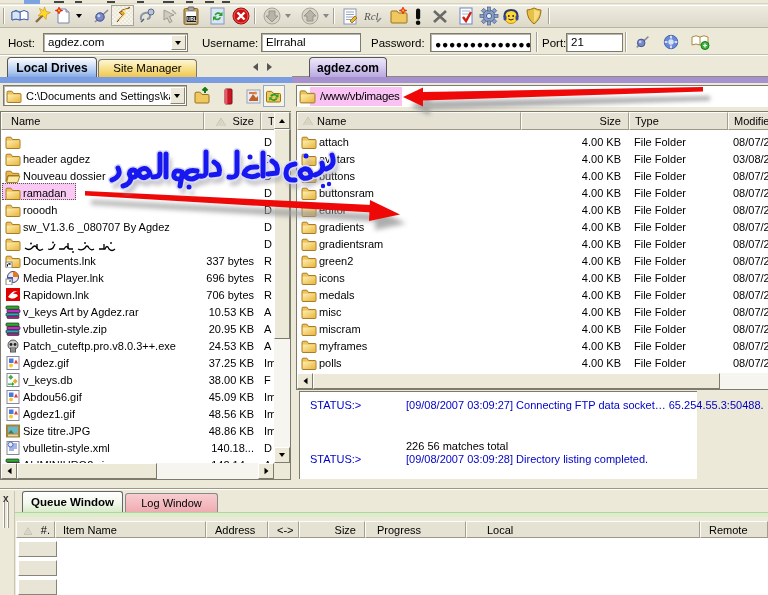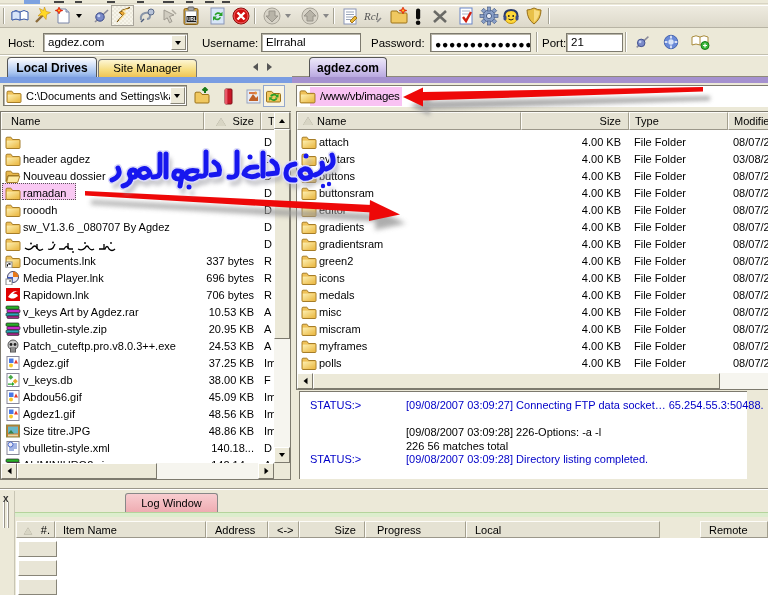--- a/index.html
+++ b/index.html
@@ -539,50 +539,50 @@
   </div>
   <div class="abs sb" style="left:0;top:261px;width:472px;height:16px">
     <div class="sbtn abs" style="left:0;top:0;width:16px;height:16px">
           <div class="tri-l" style="border-right-color:#000;transform:scale(.8)"></div>
         </div>
     <div class="strack abs" style="left:16px;top:0;width:456px;height:16px"></div>
     <div class="sthumb abs" style="left:16px;top:0;width:407px;height:16px"></div>
   </div>
 </div>
 
-<div class="abs" style="left:299px;top:391px;width:448px;height:88px;background:#fff;border-top:1px solid #7d7a6e;border-left:1px solid #7d7a6e;font-size:11px;line-height:16.5px">
+<div class="abs" style="left:299px;top:391px;width:398px;height:88px;background:#fff;border-top:1px solid #7d7a6e;border-left:1px solid #7d7a6e;font-size:11px;line-height:16.5px">
   <div class="abs" style="left:10px;top:5px;color:#0000c8">STATUS:&gt;</div>
   <div class="abs" style="left:106px;top:5px;color:#0000c8;white-space:nowrap">[09/08/2007 03:09:27] Connecting FTP data socket… 65.254.55.3:50488.</div>
-  <div class="abs" style="left:106px;top:32px;color:#000;white-space:nowrap">[09/08/2007 03:09:28] 226-Options: -a -l</div>
   <div class="abs" style="left:106px;top:45.5px;color:#000;white-space:nowrap">226 56 matches total</div>
   <div class="abs" style="left:10px;top:59px;color:#0000c8">STATUS:&gt;</div>
   <div class="abs" style="left:106px;top:59px;color:#0000c8;white-space:nowrap">[09/08/2007 03:09:28] Directory listing completed.</div>
 </div>
 
 <div class="abs" style="left:0;top:488px;width:768px;height:107px;background:#ece9d8;border-top:1px solid #9a968a">
   <div class="abs" style="left:0;top:0;width:768px;height:1px;background:#fff"></div>
   <div class="abs" style="left:3px;top:4px;font-size:10px;font-weight:bold;color:#333">x</div>
   <div class="abs" style="left:14px;top:2px;width:1px;height:105px;background:#c8c5b4"></div>
   <div class="abs" style="left:3px;top:13px;width:2px;height:26px;border-left:1px solid #fff;border-right:1px solid #98948a"></div>
   <div class="abs" style="left:7px;top:13px;width:2px;height:26px;border-left:1px solid #fff;border-right:1px solid #98948a"></div>
+  <div class="abs" style="left:22px;top:2px;width:101px;height:21px;background:linear-gradient(#ffffff,#f2f8ec 55%,#d8ecc8);border:1px solid #666;border-bottom:none;border-radius:3px 3px 0 0;font-size:11.5px;font-weight:bold;text-align:center;padding-top:4px">Queue Window</div>
   <div class="abs" style="left:125px;top:4px;width:93px;height:19px;background:linear-gradient(#f8cdd0,#efacb2);border:1px solid #888;border-bottom:none;border-radius:3px 3px 0 0;font-size:11px;text-align:center;padding-top:3px">Log Window</div>
   <div class="abs" style="left:15px;top:23px;width:753px;height:5px;background:#dcedcd;border-top:1px solid #b4d49c"></div>
   <div class="abs" style="left:16px;top:32px;width:752px;height:17px">
     <div class="hbtn abs" style="left:0;top:0;width:39px;height:17px">
           <div class="sorttri abs" style="left:6px;top:5px;transform:scale(.85)"></div>
           <div class="abs" style="right:4px;top:2px">#.</div>
         </div>
     <div class="hbtn abs" style="left:39px;top:0;width:151px;height:17px;padding:2px 0 0 7px">Item Name</div>
     <div class="hbtn abs" style="left:190px;top:0;width:62px;height:17px;padding:2px 0 0 8px">Address</div>
     <div class="hbtn abs" style="left:252px;top:0;width:31px;height:17px;padding:2px 0 0 8px">&lt;-&gt;</div>
     <div class="hbtn abs" style="left:283px;top:0;width:66px;height:17px">
           <div class="abs rt" style="right:8px;top:2px">Size</div>
         </div>
     <div class="hbtn abs" style="left:349px;top:0;width:101px;height:17px;padding:2px 0 0 11px">Progress</div>
-    <div class="hbtn abs" style="left:450px;top:0;width:194px;height:17px;padding:2px 0 0 8px">Local</div>
+    <div class="hbtn abs" style="left:450px;top:0;width:234px;height:17px;padding:2px 0 0 20px">Local</div>
     <div class="hbtn abs" style="left:684px;top:0;width:68px;height:17px;padding:2px 0 0 8px">Remote</div>
   </div>
   <div class="abs" style="left:16px;top:49px;width:752px;height:58px;background:#fff"></div>
   <div class="raised abs" style="left:18px;top:52px;width:39px;height:16px;background:#e8e5d6"></div>
   <div class="raised abs" style="left:18px;top:71px;width:39px;height:16px;background:#e8e5d6"></div>
   <div class="raised abs" style="left:18px;top:90px;width:39px;height:16px;background:#e8e5d6"></div>
 </div>
 
 <svg class="abs" style="left:0;top:0;z-index:50;pointer-events:none" width="768" height="595" viewBox="0 0 768 595">
 <defs>

